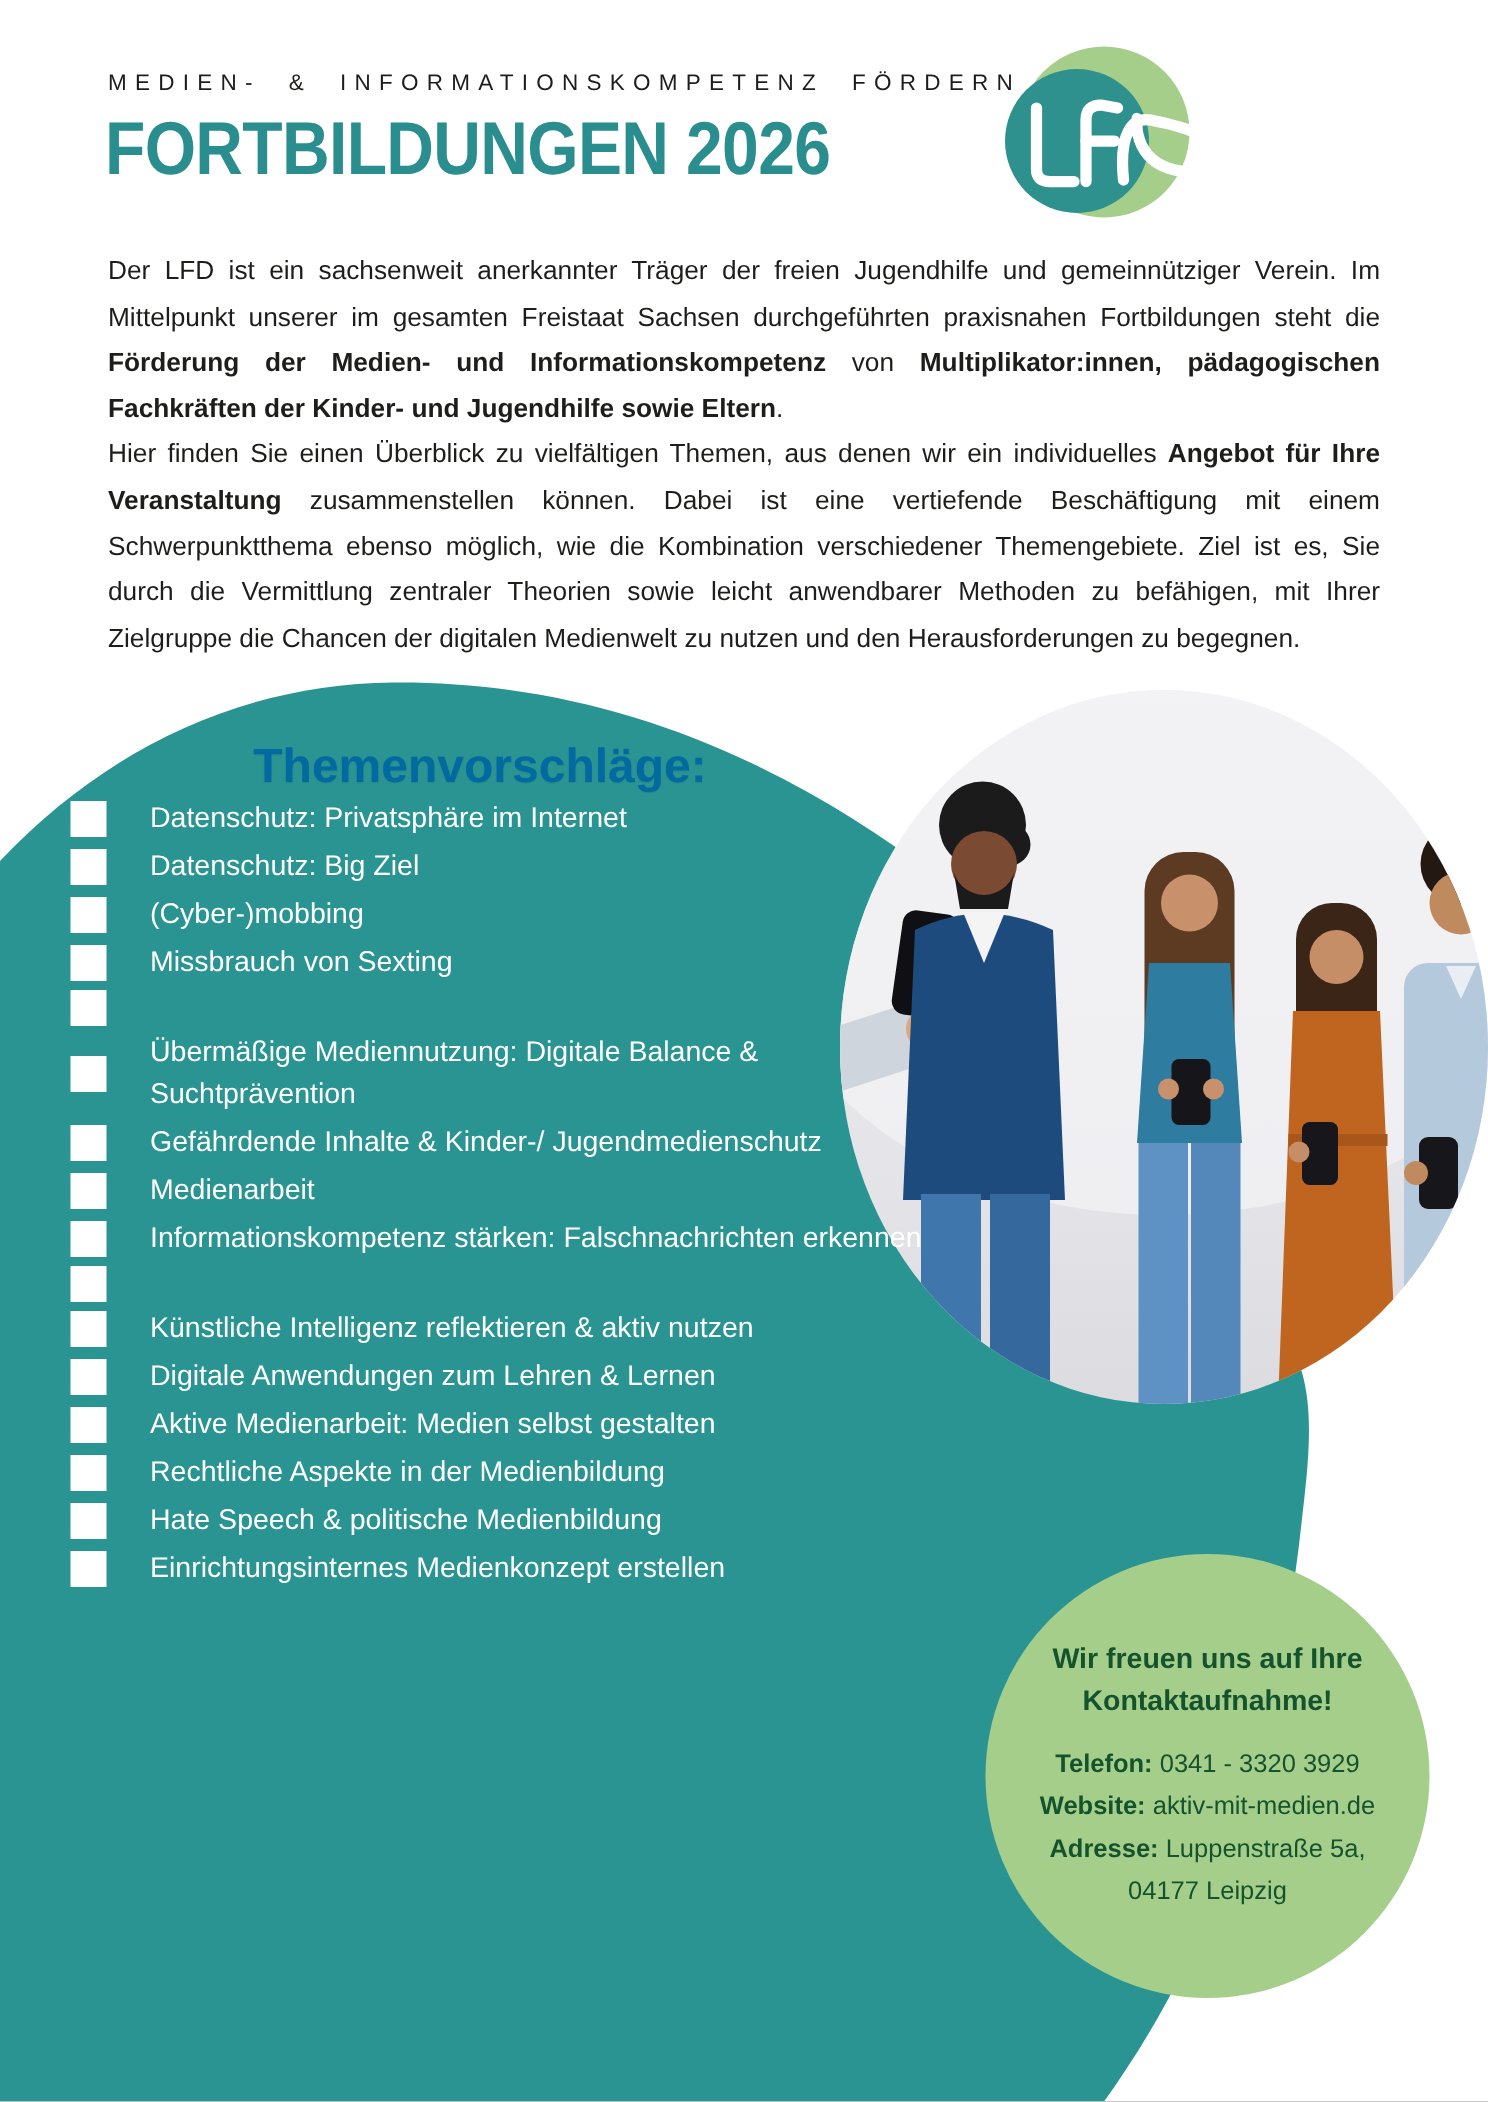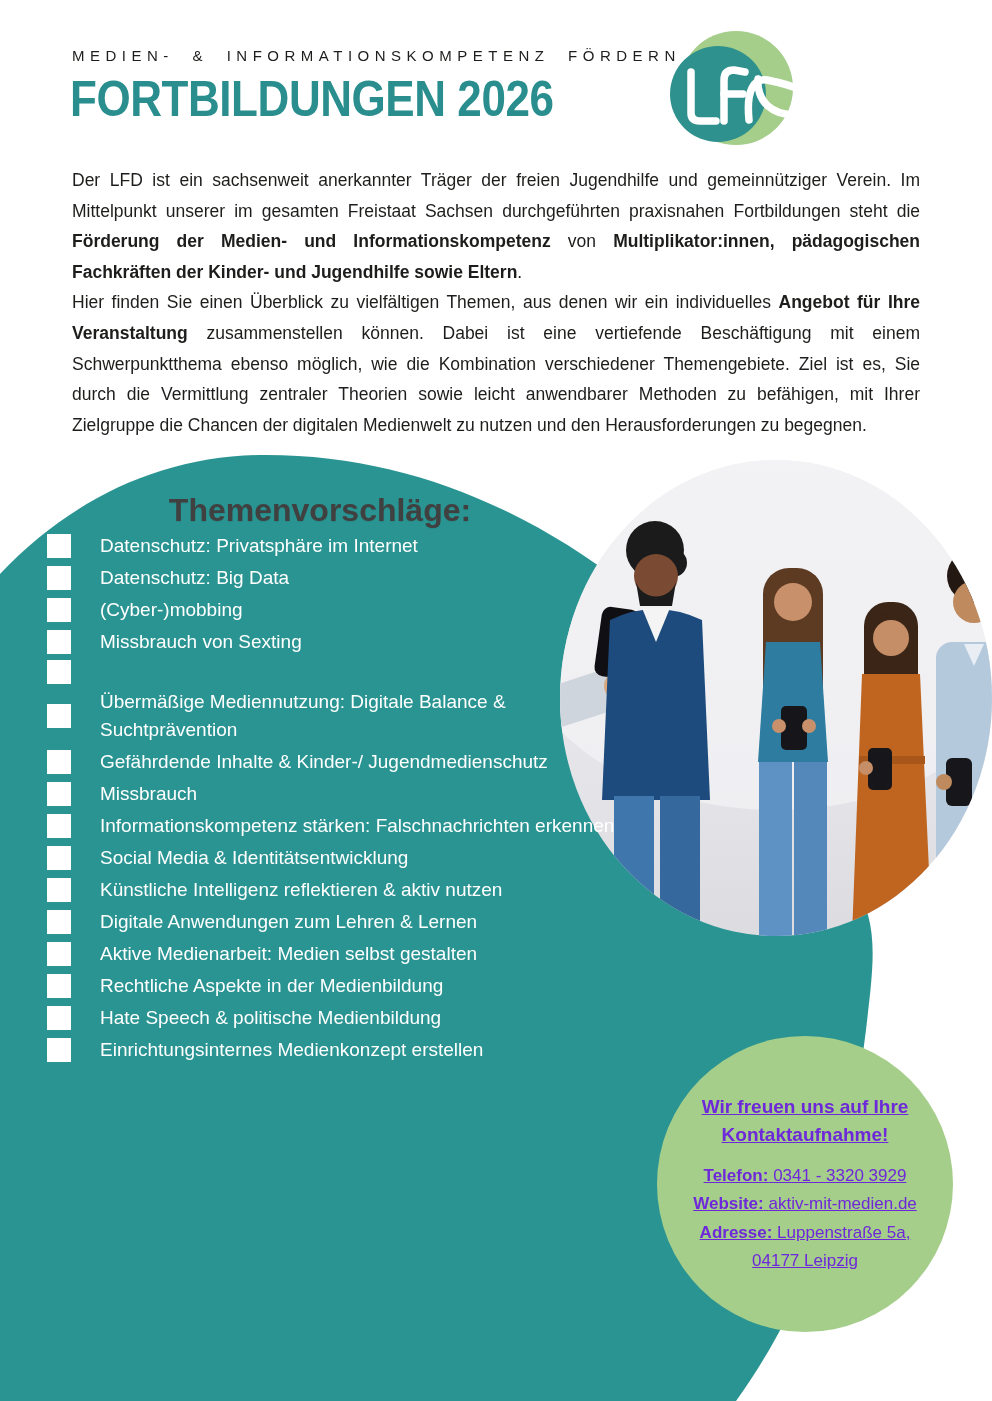--- a/index.html
+++ b/index.html
@@ -41,42 +41,42 @@
   .blob-svg{position:absolute;left:0;top:0;z-index:1;}
   
   .photo{
     position:absolute;left:560px;top:460px;width:432px;height:476px;
     border-radius:50%;overflow:hidden;z-index:2;
     background:linear-gradient(180deg,#f0f0f2 0%,#e4e4e8 70%,#dcdce0 100%);
   }
   
   .topics-heading{
     position:absolute;left:90px;top:492px;width:460px;z-index:3;
-    text-align:center;font-size:32px;font-weight:700;color:#404040;
+    text-align:center;font-size:32px;font-weight:700;color:#0369a1;
     text-shadow:0 1px 1px rgba(0,0,0,0.08);
   }
   .topics{
     position:absolute;left:47px;top:532px;z-index:3;
     list-style:none;display:flex;flex-direction:column;gap:4px;
   }
   .topics li{display:flex;align-items:center;}
   .sq{
     flex:0 0 auto;width:24px;height:24px;background:#ffffff;margin-right:29px;
   }
   .topic-label{
     color:#ffffff;font-size:19px;line-height:28px;font-weight:500;
     max-width:560px;white-space:nowrap;
   }
   .topics li:nth-child(6) .topic-label{white-space:normal;max-width:440px;}
   
   .contact{
     position:absolute;left:657px;top:1036px;width:296px;height:296px;z-index:4;
     border-radius:50%;background:var(--green,#a6ce8b);
     display:flex;flex-direction:column;align-items:center;justify-content:center;
-    text-align:center;padding:0 20px;color:#6d28d9;text-decoration:underline;
+    text-align:center;padding:0 20px;color:#14532d;
   }
   .contact-heading{font-size:19px;line-height:28px;font-weight:700;}
   .contact-details{margin-top:13px;font-size:17px;line-height:28.5px;}
   .contact-details b{font-weight:700;}
 </style>
 </head>
 <body>
 
 <div class="page">
 
@@ -161,21 +161,21 @@
   </div>
 
   <div class="topics-heading">Themenvorschläge:</div>
   <ul class="topics">
     <li>
         <span class="sq"></span>
         <span class="topic-label">Datenschutz: Privatsphäre im Internet</span>
       </li>
     <li>
         <span class="sq"></span>
-        <span class="topic-label">Datenschutz: Big Data</span>
+        <span class="topic-label">Datenschutz: Big Ziel</span>
       </li>
     <li>
         <span class="sq"></span>
         <span class="topic-label">(Cyber-)mobbing</span>
       </li>
     <li>
         <span class="sq"></span>
         <span class="topic-label">Missbrauch von Sexting</span>
       </li>
     <li>
@@ -184,29 +184,28 @@
     <li>
         <span class="sq"></span>
         <span class="topic-label">Übermäßige Mediennutzung: Digitale Balance &amp; Suchtprävention</span>
       </li>
     <li>
         <span class="sq"></span>
         <span class="topic-label">Gefährdende Inhalte &amp; Kinder-/ Jugendmedienschutz</span>
       </li>
     <li>
         <span class="sq"></span>
-        <span class="topic-label">Missbrauch</span>
+        <span class="topic-label">Medienarbeit</span>
       </li>
     <li>
         <span class="sq"></span>
         <span class="topic-label">Informationskompetenz stärken: Falschnachrichten erkennen</span>
       </li>
     <li>
         <span class="sq"></span>
-        <span class="topic-label">Social Media &amp; Identitätsentwicklung</span>
       </li>
     <li>
         <span class="sq"></span>
         <span class="topic-label">Künstliche Intelligenz reflektieren &amp; aktiv nutzen</span>
       </li>
     <li>
         <span class="sq"></span>
         <span class="topic-label">Digitale Anwendungen zum Lehren &amp; Lernen</span>
       </li>
     <li>

